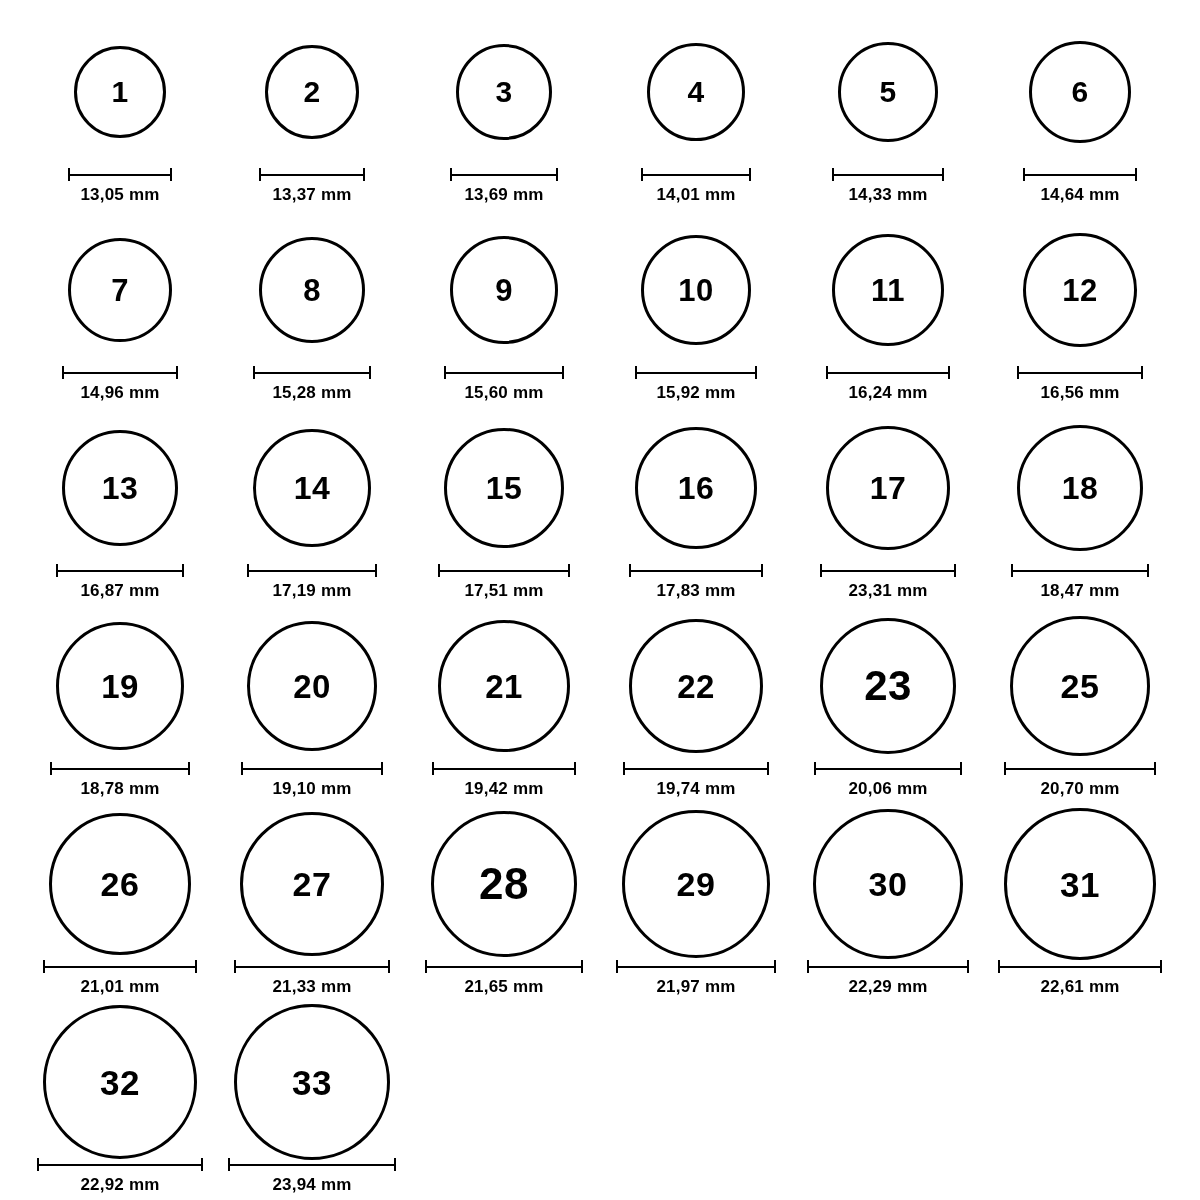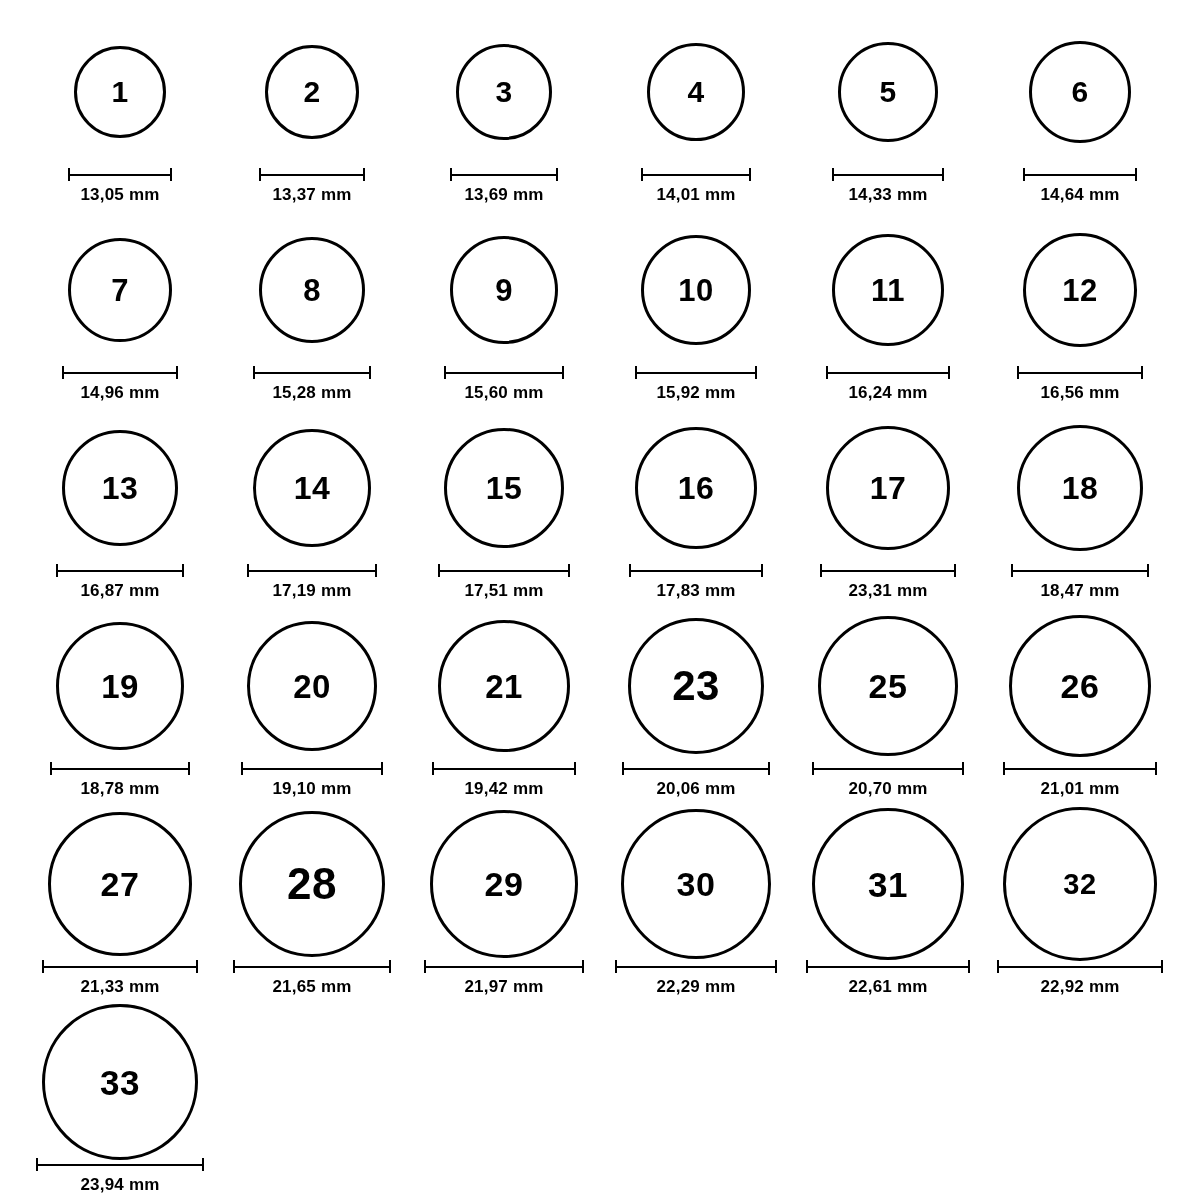--- a/index.html
+++ b/index.html
@@ -408,20 +408,35 @@
           <div class="measure-bar" style="width: 144px;">
             <div class="measure-line"></div>
             <div class="measure-cap left"></div>
             <div class="measure-cap right"></div>
           </div>
           <div class="dim-label">19,42 mm</div>
         </div>
       </div>
       <div class="cell">
         <div class="ring-wrap">
+          <div class="ring" style="width: 134px; height: 134px;">
+            <span class="ring-number" style="font-size: 33px;">22</span>
+          </div>
+        </div>
+        <div class="dim">
+          <div class="measure-bar" style="width: 146px;">
+            <div class="measure-line"></div>
+            <div class="measure-cap left"></div>
+            <div class="measure-cap right"></div>
+          </div>
+          <div class="dim-label">19,74 mm</div>
+        </div>
+      </div>
+      <div class="cell">
+        <div class="ring-wrap">
           <div class="ring" style="width: 136px; height: 136px;">
             <span class="ring-number" style="font-size: 42px;">23</span>
           </div>
         </div>
         <div class="dim">
           <div class="measure-bar" style="width: 148px;">
             <div class="measure-line"></div>
             <div class="measure-cap left"></div>
             <div class="measure-cap right"></div>
           </div>
@@ -529,21 +544,21 @@
             <div class="measure-line"></div>
             <div class="measure-cap left"></div>
             <div class="measure-cap right"></div>
           </div>
           <div class="dim-label">22,61 mm</div>
         </div>
       </div>
       <div class="cell">
         <div class="ring-wrap">
           <div class="ring" style="width: 154px; height: 154px;">
-            <span class="ring-number" style="font-size: 29px;">32</span>
+            <span class="ring-number" style="font-size: 35px;">32</span>
           </div>
         </div>
         <div class="dim">
           <div class="measure-bar" style="width: 166px;">
             <div class="measure-line"></div>
             <div class="measure-cap left"></div>
             <div class="measure-cap right"></div>
           </div>
           <div class="dim-label">22,92 mm</div>
         </div>

